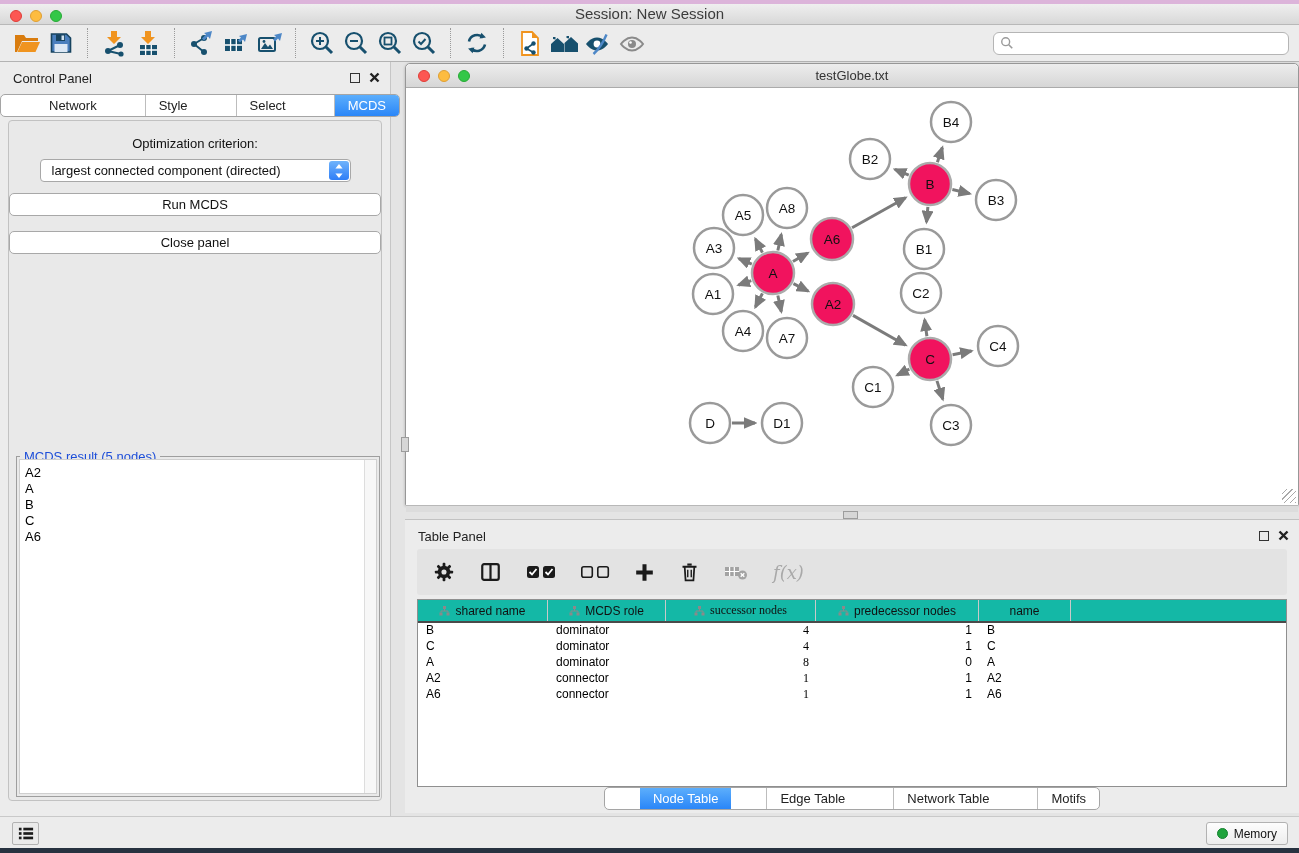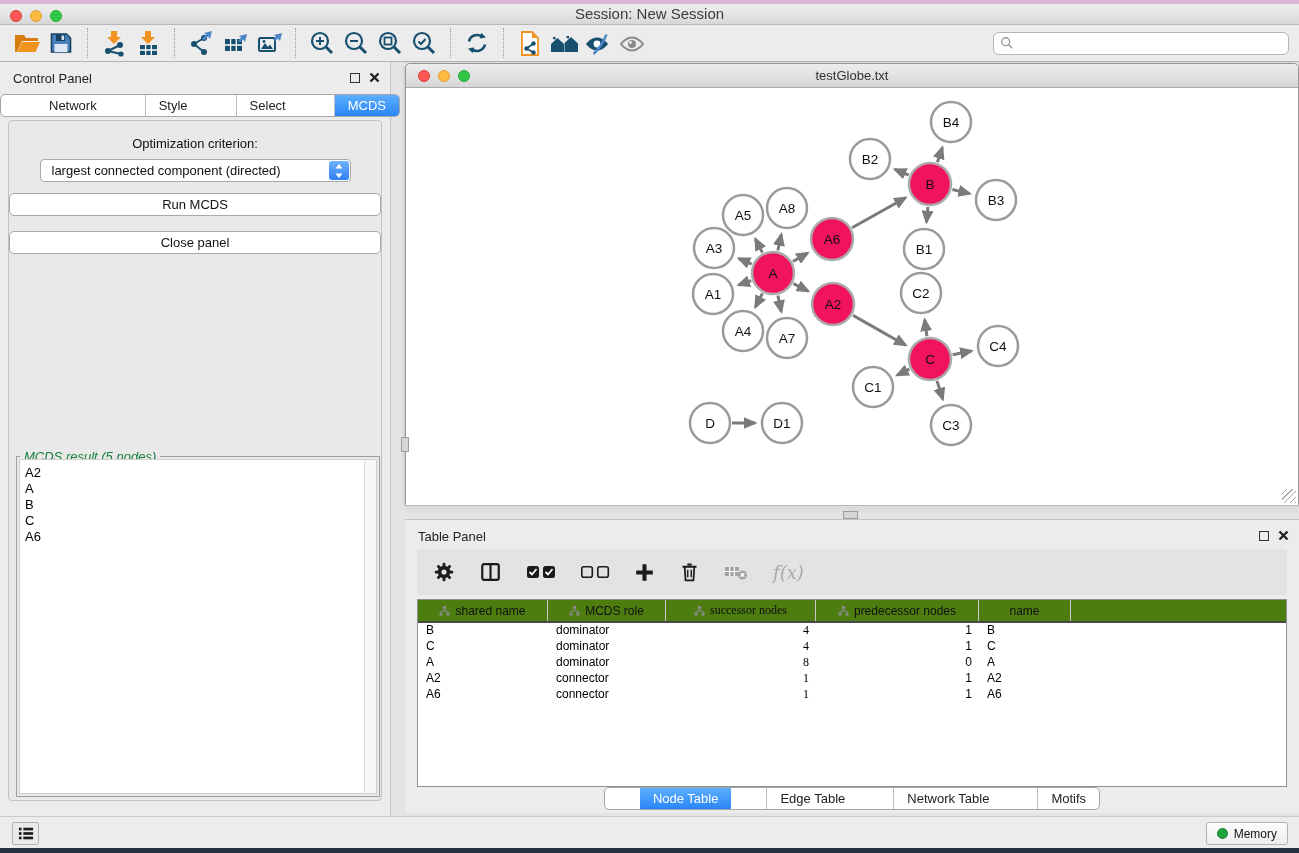--- a/index.html
+++ b/index.html
@@ -44,21 +44,21 @@
   .opt-label { text-align:center; font-size:13px; color:#111; margin-top:15px; }
   .dropdown { position:relative; margin:8px auto 0; width:311px; height:23px; background:#fff;
               border:1px solid #a8a8a8; border-radius:4px; font-size:13px; color:#111;
               line-height:21px; padding-left:11px; }
   .dd-step { position:absolute; right:1px; top:1px; bottom:1px; width:20px; border-radius:3px;
              background:linear-gradient(#6fb3fb,#2e7ef7); display:flex; align-items:center; justify-content:center; }
   .btnrow { display:flex; justify-content:center; gap:15px; margin-top:11px;flex-direction:column; }
   .pushbtn { background:#fff; border:1px solid #a8a8a8; border-radius:5px; font-size:13px; color:#111;
              padding:3px 17px; font-family:"Liberation Sans",sans-serif; }
   .resultbox { position:absolute; left:7px; right:1px; top:335px; bottom:3px; border:1px solid #9e9e9e; }
-  .resultbox .legend { position:absolute; top:-8px; left:3px; background:#e9e9e9; padding:0 4px; font-size:13px; color:#15803d;font-style:italic; }
+  .resultbox .legend { position:absolute; top:-8px; left:3px; background:#e9e9e9; padding:0 4px; font-size:13px; color:#1d4ed8; }
   .resultlist { position:absolute; inset:2px; background:#fff; border:1px solid #cfcfcf; overflow:hidden; }
   .resultlist ul { list-style:none; padding:5px 0 0 5px; }
   .resultlist li { font-size:13px; line-height:16px; color:#000; }
   .rl-scroll { position:absolute; top:0; right:0; bottom:0; width:12px; background:#f7f7f7; border-left:1px solid #ddd; }
 
   
   .netwin { position:absolute; left:405px; top:63px; width:894px; height:442px; background:#fff;
             border:1px solid #979797; border-radius:5px 5px 0 0; box-shadow:0 1px 3px rgba(0,0,0,.25); }
   .netwin .wtitle { position:relative; height:24px; background:linear-gradient(#ededed,#d6d6d6);
                     border-bottom:1px solid #ababab; border-radius:5px 5px 0 0; }
@@ -71,21 +71,21 @@
   .grip-v { position:absolute; left:401px; top:437px; width:8px; height:15px; background:#d6d6d6; border:1px solid #9c9c9c; }
   .grip-h { position:absolute; left:843px; top:511px; width:15px; height:8px; background:#d6d6d6; border:1px solid #9c9c9c; }
 
   
   .tpanel { position:absolute; left:405px; top:519px; width:894px; height:294px; background:#ececec; border-top:1px solid #c2c2c2; }
   .tp-toolbar { position:absolute; left:12px; top:29px; width:870px; height:46px; background:#e3e3e3;
                 border-radius:3px; display:flex; align-items:center; gap:24px; padding-left:16px; }
   .tp-toolbar .ticon { display:flex; align-items:center; justify-content:center; }
   .fx { font-family:"DejaVu Serif", serif; font-style:italic; font-size:18px; color:#a9a9a9; }
   .datatable { position:absolute; left:12px; top:79px; width:870px; height:188px; background:#fff; border:1px solid #8f8f8f; overflow:hidden; }
-  .dt-head { display:flex; height:23px; background:#4d7c0f; border-bottom:2px solid #4a4a4a;justify-content:flex-end; }
+  .dt-head { display:flex; height:23px; background:#14b8a6; border-bottom:2px solid #4a4a4a;justify-content:flex-end; }
   .dt-head .hcell { display:flex; align-items:center; justify-content:center; gap:5px; font-size:12px; color:#111;
                     border-right:1px solid #c9c9c9; }
   .dt-row { display:flex; height:16px; }
   .dt-row .cell { font-size:12px; color:#000; line-height:15px; white-space:nowrap; overflow:hidden; }
   .al { text-align:left; padding-left:8px; }
   .ar { text-align:right; padding-right:7px; }
   .c0{width:130px;} .c1{width:118px;} .c2{width:150px;font-family:Liberation Serif, serif;} .c3{width:163px;} .c4{width:92px;} .c5{flex:1;}
   .tp-tabs { position:absolute; left:0; right:0; top:267px; text-align:center; }
 
   

